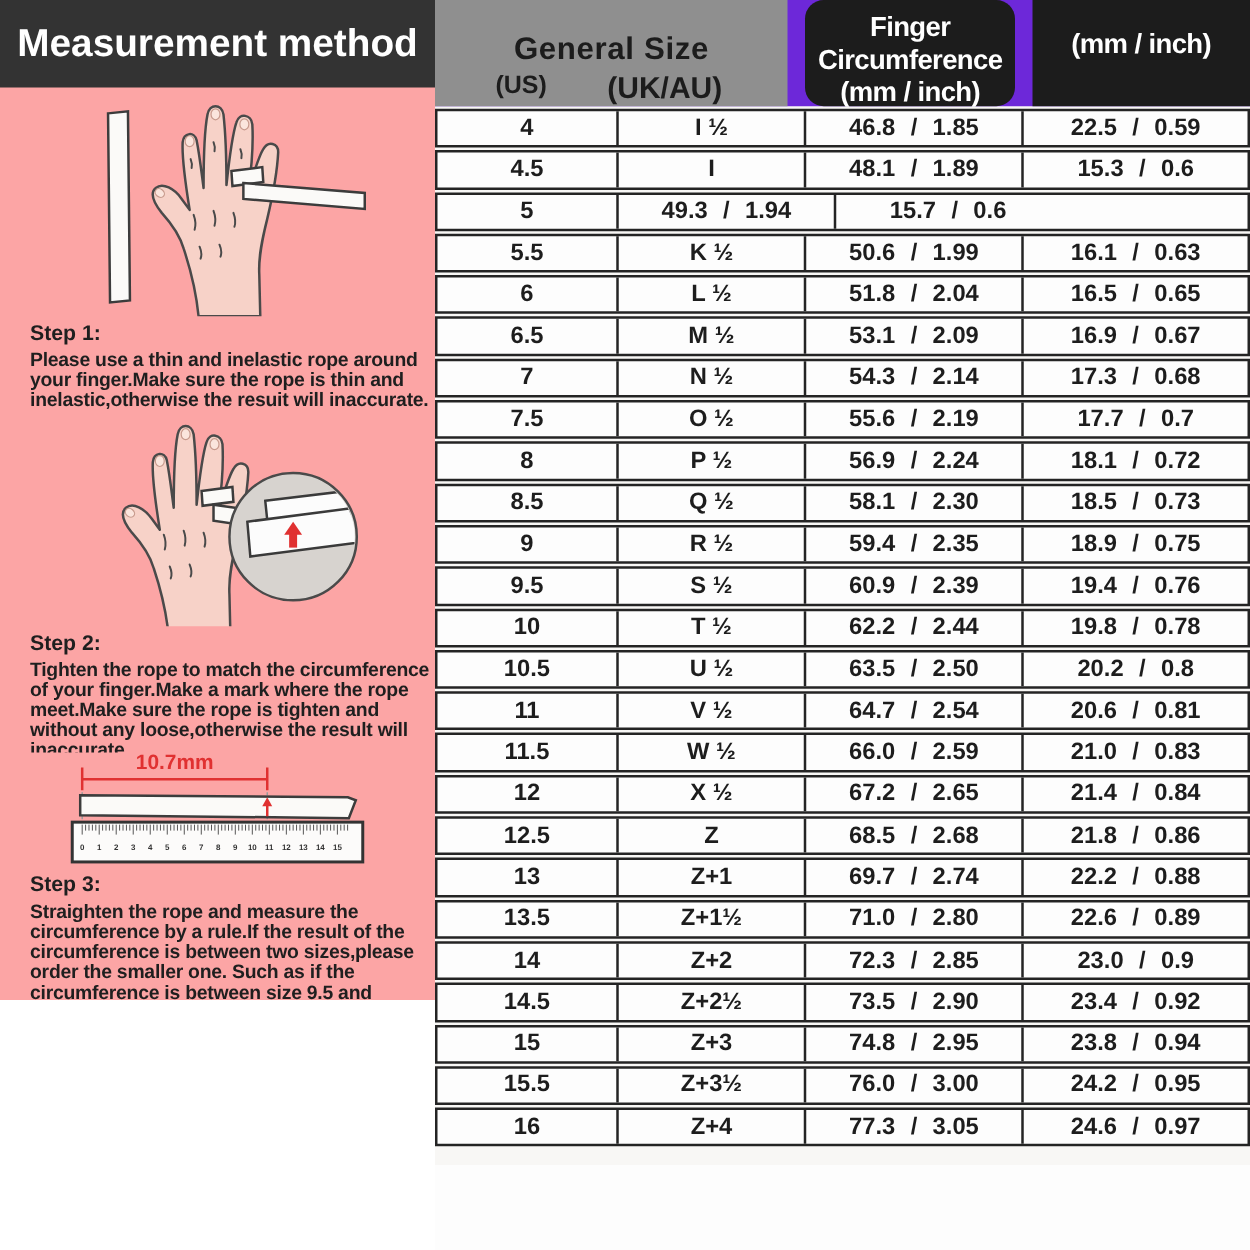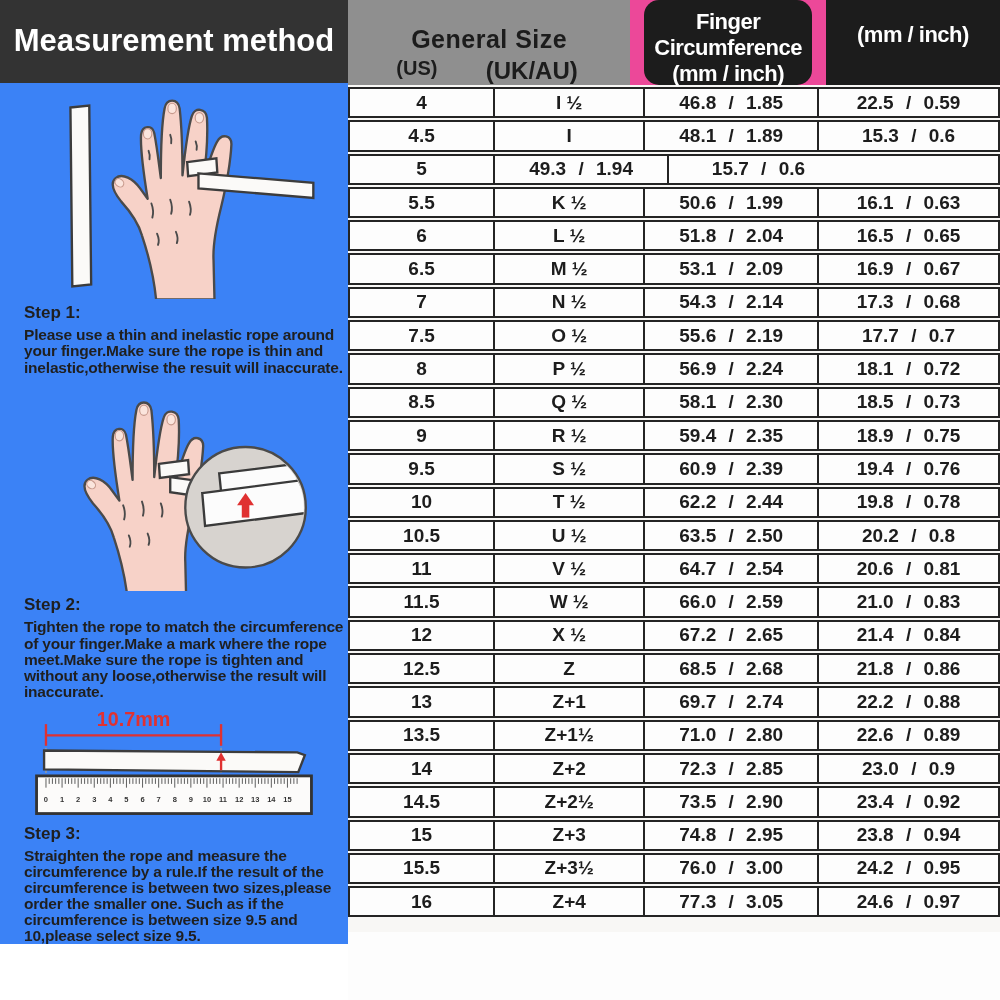--- a/index.html
+++ b/index.html
@@ -1,34 +1,34 @@
 <!DOCTYPE html>
 <html><head>
 <meta charset="utf-8">
 <style>
   * { margin:0; padding:0; box-sizing:border-box; }
   html,body { width:1000px; height:1000px; overflow:hidden; }
   body { font-family:"Liberation Sans", sans-serif; background:#ffffff; color:#1f1f1f; }
   .page { display:flex; width:1000px; height:1000px; }
 
   
-  .left { width:348px; height:944px; background:#3b82f6; flex:0 0 348px; display:flex; flex-direction:column; }
+  .left { width:348px; height:800px; background:#fca5a5; flex:0 0 348px; display:flex; flex-direction:column; }
   .banner { height:88px; background:#333333; color:#ffffff; display:flex; align-items:center; justify-content:center;
             font-size:31px; font-weight:bold; letter-spacing:0; }
   .illus { display:block; }
   .step { padding:4px 8px 0 24px; overflow:hidden; }
   .step-h { font-size:17px; font-weight:bold; margin-bottom:4px; }
   .step-b { font-size:15.5px; font-weight:bold; line-height:1.04; letter-spacing:-0.2px; width:322px; }
   .s1 { height:104px; }
   .s2 { height:126px; }
   .s3 { height:132px; }
 
   
   .tablewrap { width:652px; flex:0 0 652px; background:#f8f7f5; display:flex; flex-direction:column; }
-  .thead { display:flex; height:85px; gap:14px; background:#ec4899; }
+  .thead { display:flex; height:85px; gap:14px; background:#6d28d9; }
   .th-gray { width:45.25%; background:#8f8f8f; color:#1c1c1c; position:relative; }
   .gs-title { text-align:center; font-size:25px; font-weight:bold; padding-top:25px; letter-spacing:0.5px; }
   .gs-sub { display:flex; position:absolute; bottom:0; width:100%; }
   .gs-us { width:48.8%; text-align:center; font-size:20px; font-weight:bold; }
   .gs-uk { width:51.2%; text-align:left; font-size:24px; font-weight:bold; }
   .th-black { background:#1c1c1c; color:#ffffff; text-align:center; font-weight:bold; }
   .th-circ { width:26.84%; font-size:22px; line-height:1.18; padding-top:9px; letter-spacing:-0.5px;border-radius:15px; }
   .th-dia  { width:27.91%; font-size:22px; line-height:1.18; padding-top:22px; letter-spacing:-0.5px; }
 
   .tbody { flex:1; padding-top:2px; }

